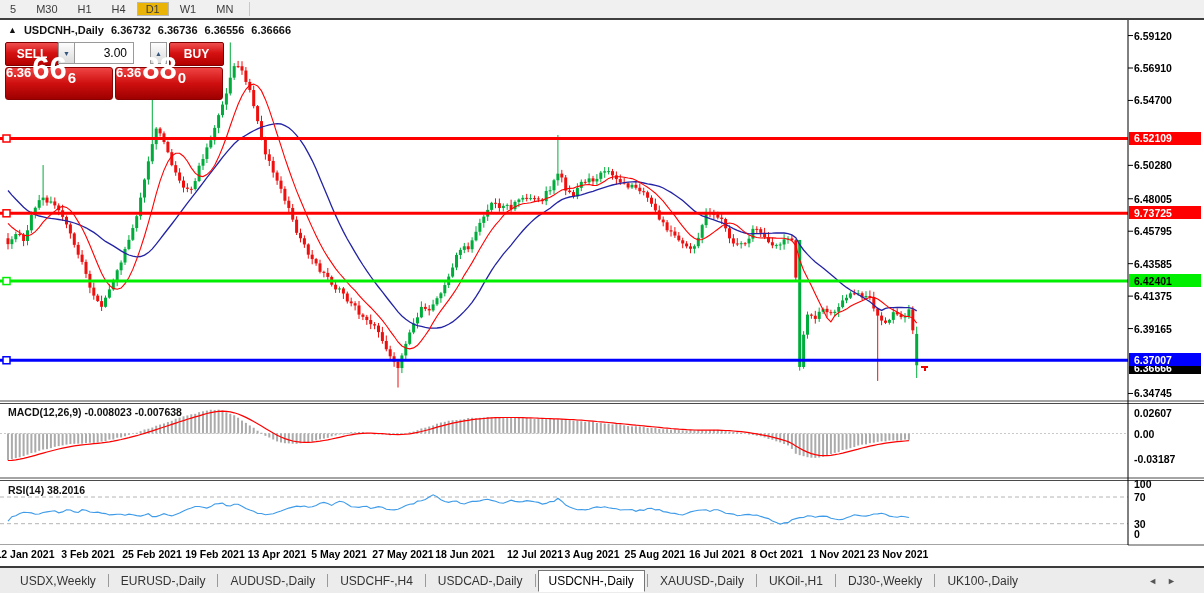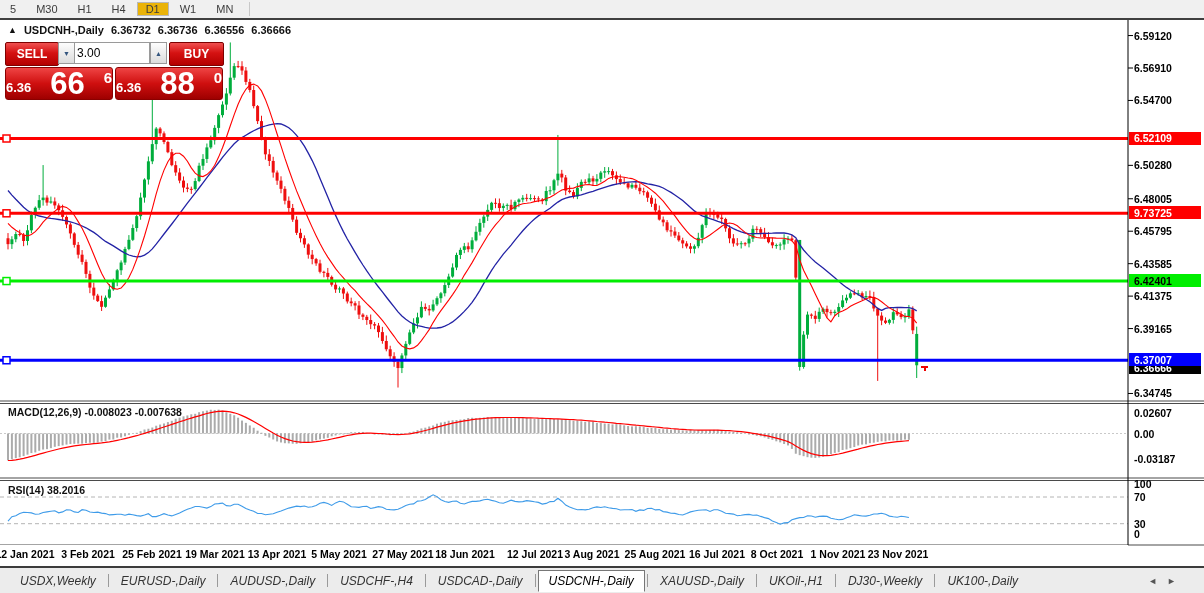--- a/index.html
+++ b/index.html
@@ -24,26 +24,26 @@
   .btn-red{position:absolute;height:22px;border:1px solid #7e0000;border-radius:2px;color:#fff;
     font-size:12px;font-weight:700;display:flex;align-items:center;justify-content:center;
     background:linear-gradient(#f05050 0%,#d51212 45%,#b40000 100%);cursor:pointer;}
   #sell-btn{left:0;top:0;width:52px;}
   #buy-btn{left:164px;top:0;width:53px;}
   .spin{position:absolute;top:0;width:17px;height:22px;background:linear-gradient(#fdfdfd,#dcdcdc);
     border:1px solid #9a9a9a;box-sizing:border-box;font-size:7px;color:#33557e;
     display:flex;align-items:center;justify-content:center;cursor:pointer;}
   #spin-down{left:53px;}
   #spin-up{left:145px;}
-  #vol-input{position:absolute;left:69px;top:0;width:76px;height:22px;box-sizing:border-box;
-    border:1px solid #9a9a9a;font-size:12px;padding-right:6px;
+  #vol-input{position:absolute;left:69px;top:0;width:60px;height:22px;box-sizing:border-box;
+    border:1px solid #9a9a9a;font-size:12px;text-align:right;padding-right:6px;
     font-family:"Liberation Sans",sans-serif;color:#000;}
   .big-box{position:absolute;top:25px;width:108px;height:33px;border:1px solid #8a0000;border-radius:3px;
     background:linear-gradient(#ef4444 0%,#cf0f0f 50%,#9e0000 100%);color:#fff;cursor:pointer;
-    display:flex;align-items:flex-end;justify-content:space-between;padding-bottom:1px;box-sizing:border-box;}
+    display:flex;align-items:flex-end;justify-content:flex-start;padding-bottom:16px;box-sizing:border-box;}
   #sell-big{left:0;}
   #buy-big{left:110px;}
   .bp-small{font-size:13px;font-weight:700;margin-bottom:3px;}
   .bp-large{font-size:31px;font-weight:700;line-height:28px;margin:0 1px;}
   .bp-sup{font-size:15px;font-weight:700;align-self:flex-start;margin-top:1px;}
   
   .pane-label{position:absolute;left:8px;z-index:3;font-size:10.5px;font-weight:700;color:#111;}
   
   #price-axis{position:absolute;left:1128px;top:20px;width:76px;height:543px;z-index:3;}
   .axis-tick{position:absolute;left:6px;font-size:10.5px;font-weight:600;color:#000;white-space:nowrap;}
@@ -876,38 +876,38 @@
       <div class="axis-tick" style="top: 432.594px;">-0.03187</div>
       <div class="axis-tick" style="top: 458px;">100</div>
       <div class="axis-tick" style="top: 471px;">70</div>
       <div class="axis-tick" style="top: 497.7px;">30</div>
       <div class="axis-tick" style="top: 508px;">0</div>
     </div>
   <div id="date-axis">
       <div class="date-label" style="left: -13px;">12 Jan 2021</div>
       <div class="date-label" style="left: 50px;">3 Feb 2021</div>
       <div class="date-label" style="left: 114px;">25 Feb 2021</div>
-      <div class="date-label" style="left: 177px;">19 Mar 2021</div>
+      <div class="date-label" style="left: 177px;">19 Feb 2021</div>
       <div class="date-label" style="left: 239px;">13 Apr 2021</div>
       <div class="date-label" style="left: 301px;">5 May 2021</div>
       <div class="date-label" style="left: 365px;">27 May 2021</div>
       <div class="date-label" style="left: 427px;">18 Jun 2021</div>
       <div class="date-label" style="left: 489px; padding-left: 8px;">12 Jul 2021</div>
       <div class="date-label" style="left: 554px;">3 Aug 2021</div>
       <div class="date-label" style="left: 617px;">25 Aug 2021</div>
       <div class="date-label" style="left: 679px;">16 Jul 2021</div>
       <div class="date-label" style="left: 739px;">8 Oct 2021</div>
       <div class="date-label" style="left: 800px;">1 Nov 2021</div>
       <div class="date-label" style="left: 860px;">23 Nov 2021</div>
     </div>
   <div id="ask-marker"></div>
 
   <div id="tabbar">
     <div style="width:10px;"></div>
-    <span id="tabs-host" style="display:flex;align-items:center;font-style:italic;">
+    <span id="tabs-host" style="display:flex;align-items:center;">
         <span class="tab">USDX,Weekly</span>
         <span class="tab-sep"></span>
         <span class="tab">EURUSD-,Daily</span>
         <span class="tab-sep"></span>
         <span class="tab">AUDUSD-,Daily</span>
         <span class="tab-sep"></span>
         <span class="tab">USDCHF-,H4</span>
         <span class="tab-sep"></span>
         <span class="tab">USDCAD-,Daily</span>
         <span class="tab-sep"></span>

